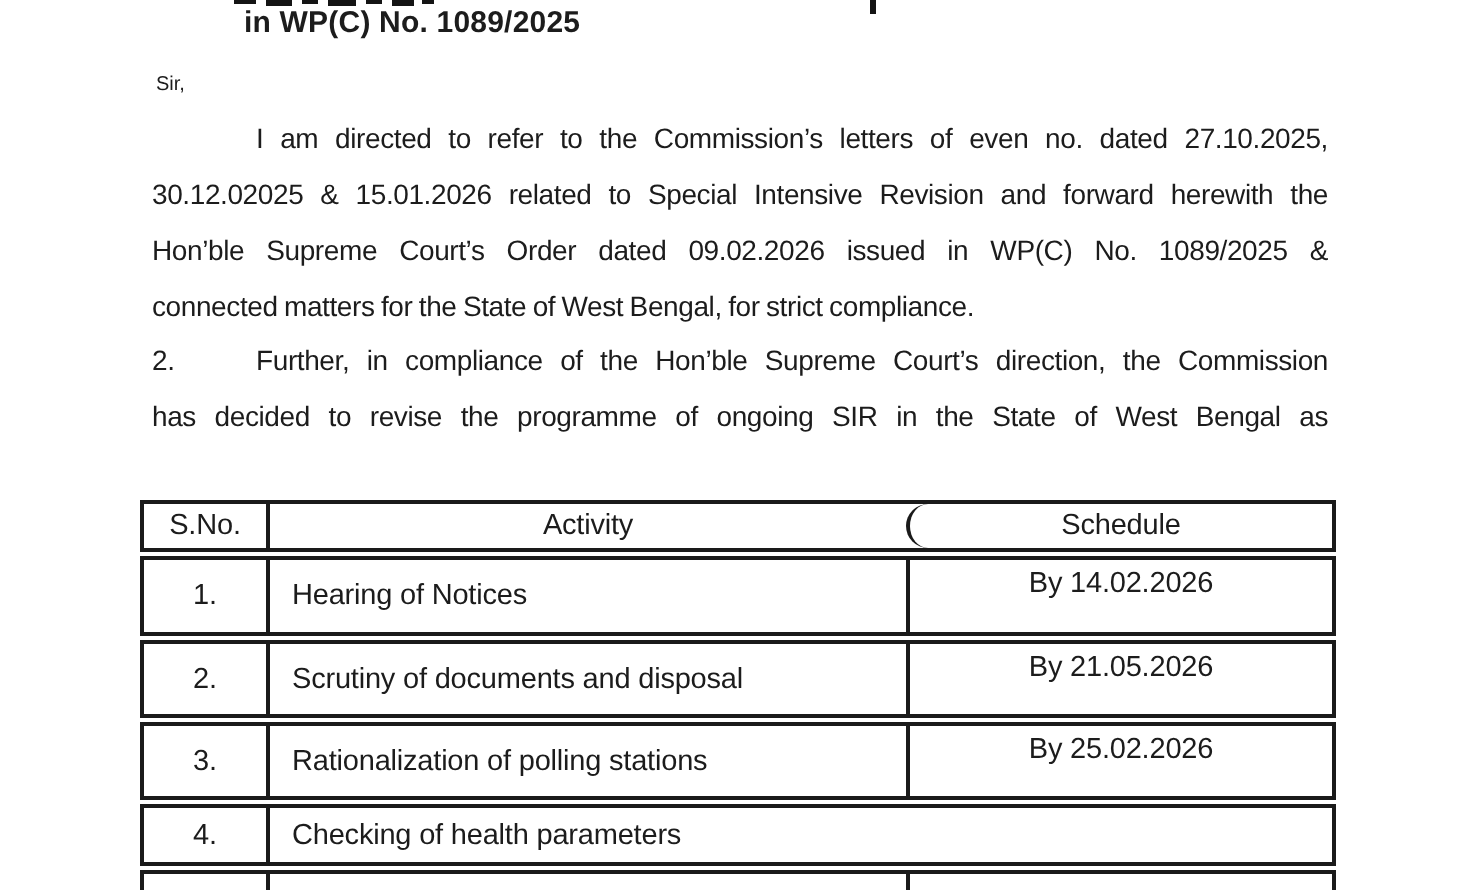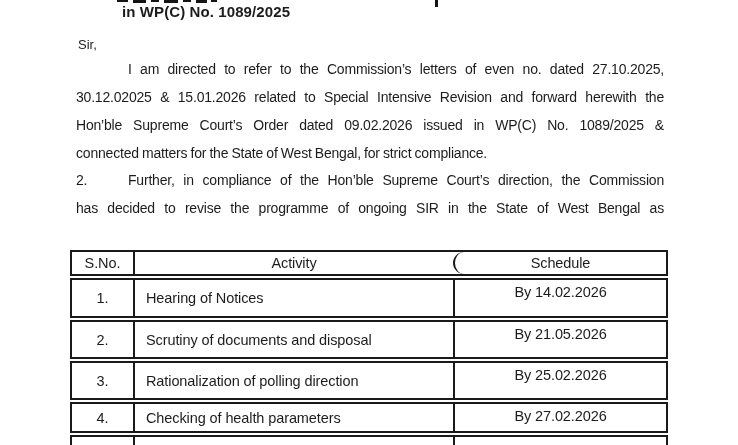--- a/index.html
+++ b/index.html
@@ -28,21 +28,21 @@
     left: 122px;
     font-size: 15px;
     font-weight: bold;
     letter-spacing: 0.1px;
     white-space: nowrap;
   }
   .salutation {
     position: absolute;
     top: 37px;
     left: 78px;
-    font-size: 13px;
+    font-size: 10px;
   }
   .para {
     position: absolute;
     left: 76px;
     width: 588px;
     font-size: 14px;
     letter-spacing: -0.2px;
     word-spacing: -0.5px;
   }
   .para-1 { top: 55px; }
@@ -169,28 +169,27 @@
     </div>
 
     <div class="trow r2">
       <div class="cell c-sno">2.</div>
       <div class="cell c-act">Scrutiny of documents and disposal</div>
       <div class="cell c-sch">By 21.05.2026</div>
     </div>
 
     <div class="trow r3">
       <div class="cell c-sno">3.</div>
-      <div class="cell c-act">Rationalization of polling direction</div>
+      <div class="cell c-act">Rationalization of polling stations</div>
       <div class="cell c-sch">By 25.02.2026</div>
     </div>
 
     <div class="trow r4">
       <div class="cell c-sno">4.</div>
       <div class="cell c-act">Checking of health parameters</div>
-      <div class="cell c-sch">By 27.02.2026</div>
     </div>
 
     <div class="trow r5">
       <div class="cell c-sno"></div>
       <div class="cell c-act"></div>
       <div class="cell c-sch"></div>
     </div>
 
   </div>
 </div>

